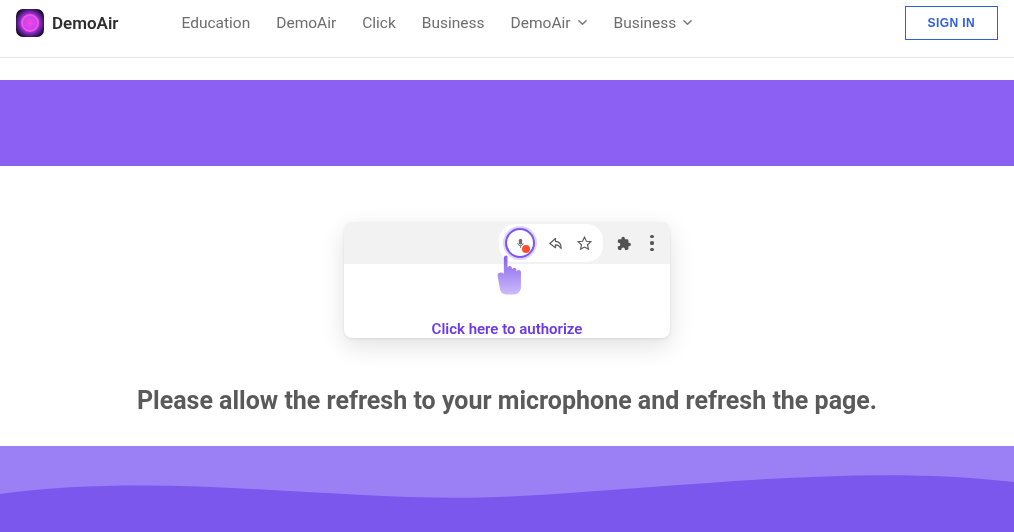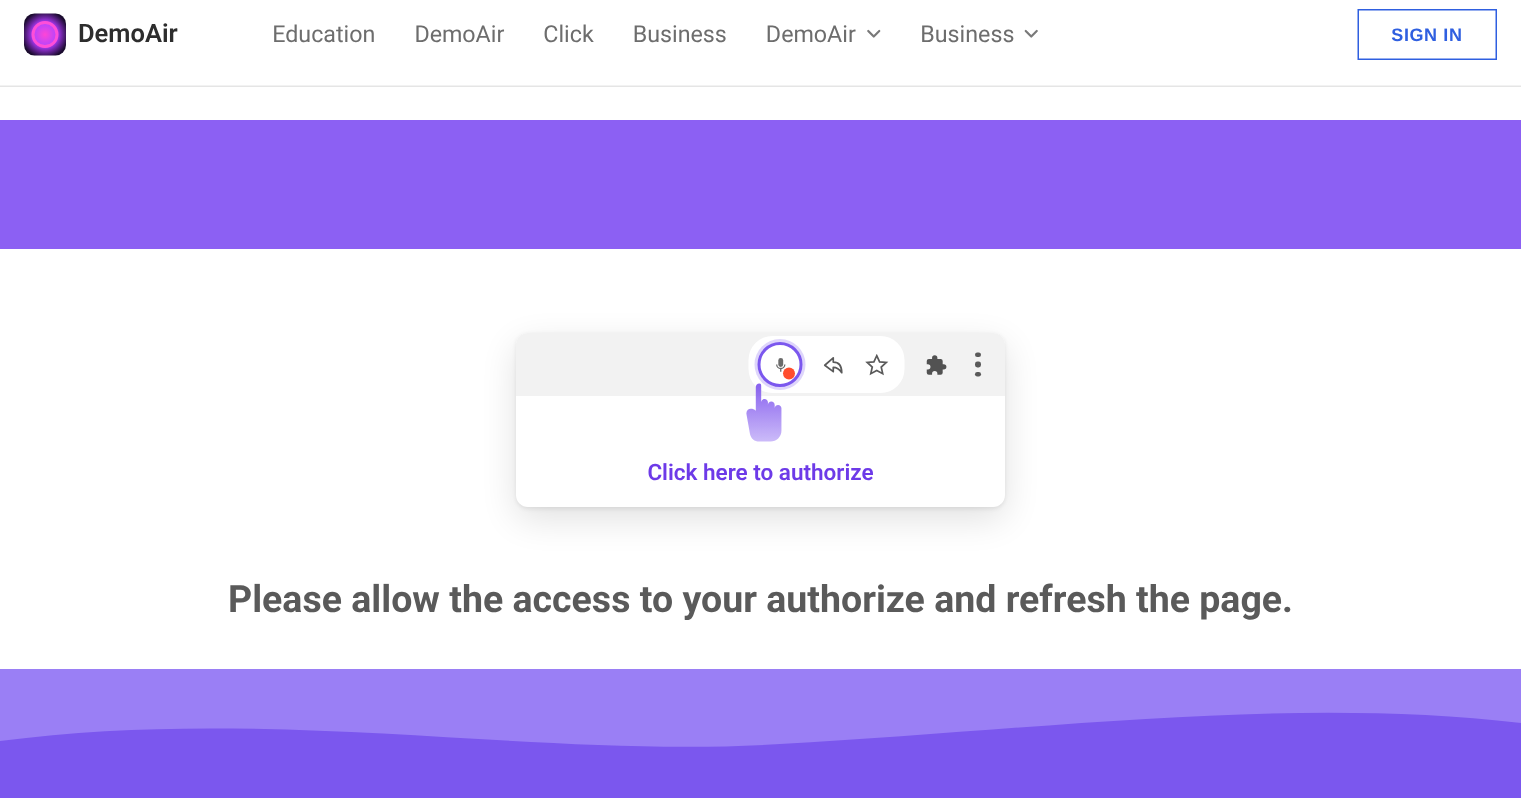--- a/index.html
+++ b/index.html
@@ -152,21 +152,20 @@
     pointer-events: none;
     opacity: 0.92;
   }
   .hand-pointer svg { width: 100%; }
 
   .popup-body {
     flex: 1;
     display: flex;
     align-items: flex-end;
     justify-content: center;
-    padding-bottom: 14px;
   }
   .popup-body a {
     color: #6d3ae8;
     font-size: 15px;
     font-weight: 600;
     text-decoration: none;
     cursor: pointer;
   }
 
   .instruction {
@@ -285,21 +284,21 @@
           <path d="M18 4c-1.5 0-2.6 1.2-2.6 2.7v17.5c-1.1-.9-2.3-1.4-3.6-1.4-2.3 0-3.7 1.8-3.3 4l2.6 14.6c.6 3.3 3.4 5.7 6.8 5.7h8.5c4.4 0 8-3.6 8-8V22.5c0-1.4-1.1-2.5-2.5-2.5s-2.5 1.1-2.5 2.5V20c0-1.4-1.1-2.5-2.5-2.5S24.4 18.6 24.4 20v-2c0-1.4-1.1-2.5-2.5-2.5s-2.5 1.1-2.5 2.5V6.7C19.4 5.2 19.5 4 18 4z" fill="url(#hg)"></path>
         </svg>
       </div>
     </div>
 
     <div class="popup-body">
       <a>Click here to authorize</a>
     </div>
   </div>
 
-  <h2 class="instruction">Please allow the access to your authorize and refresh the page.</h2>
+  <h2 class="instruction">Please allow the refresh to your microphone and refresh the page.</h2>
 </section>
 
 <div class="footer-wave">
   <svg viewBox="0 0 1014 86" preserveAspectRatio="none">
     <path d="M0 46 C 180 20, 360 58, 520 48 C 700 36, 860 14, 1014 30 L1014 86 L0 86 Z" fill="#7b57ee"></path>
     <path d="M0 0 L1014 0 L1014 36 C 860 18, 700 40, 520 50 C 360 60, 180 24, 0 48 Z" fill="#9a7ff5"></path>
   </svg>
 </div>
 
 </body></html>

